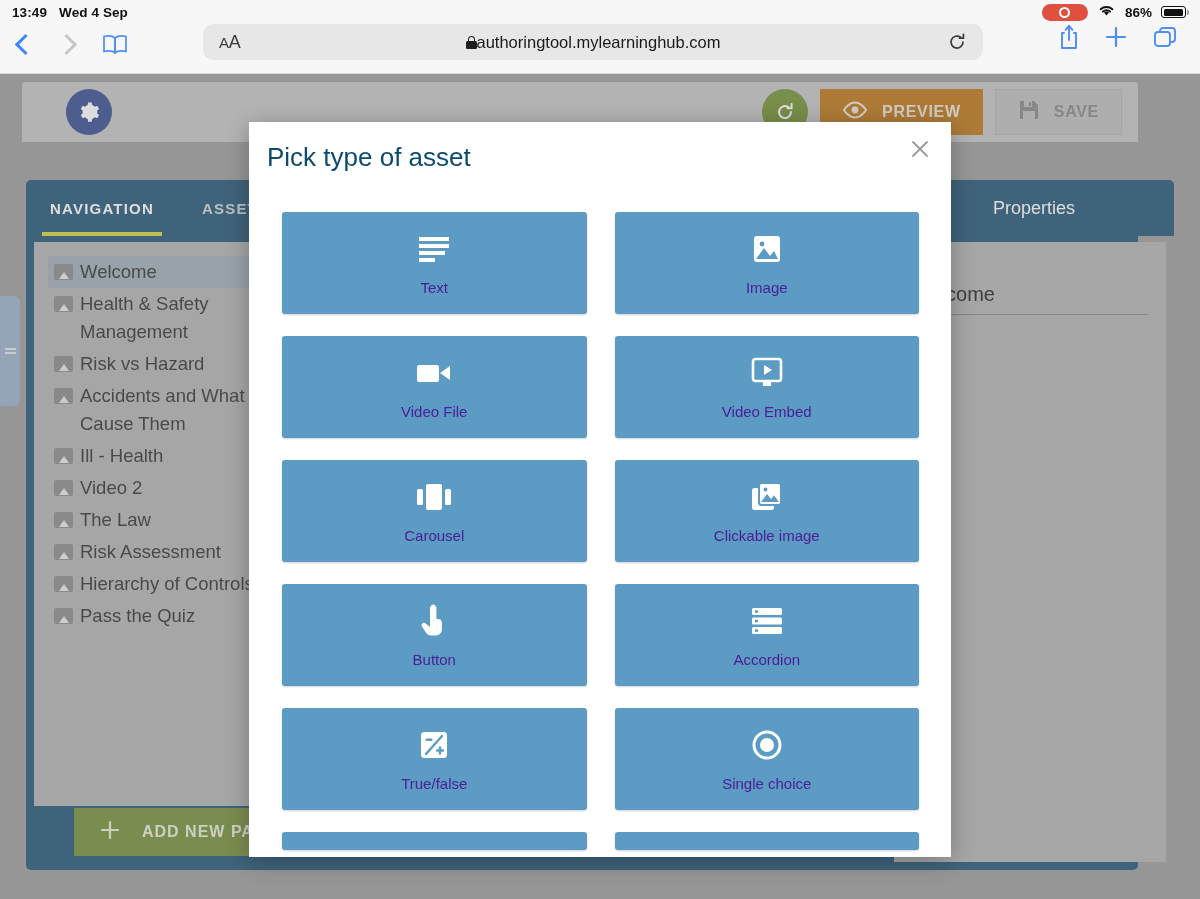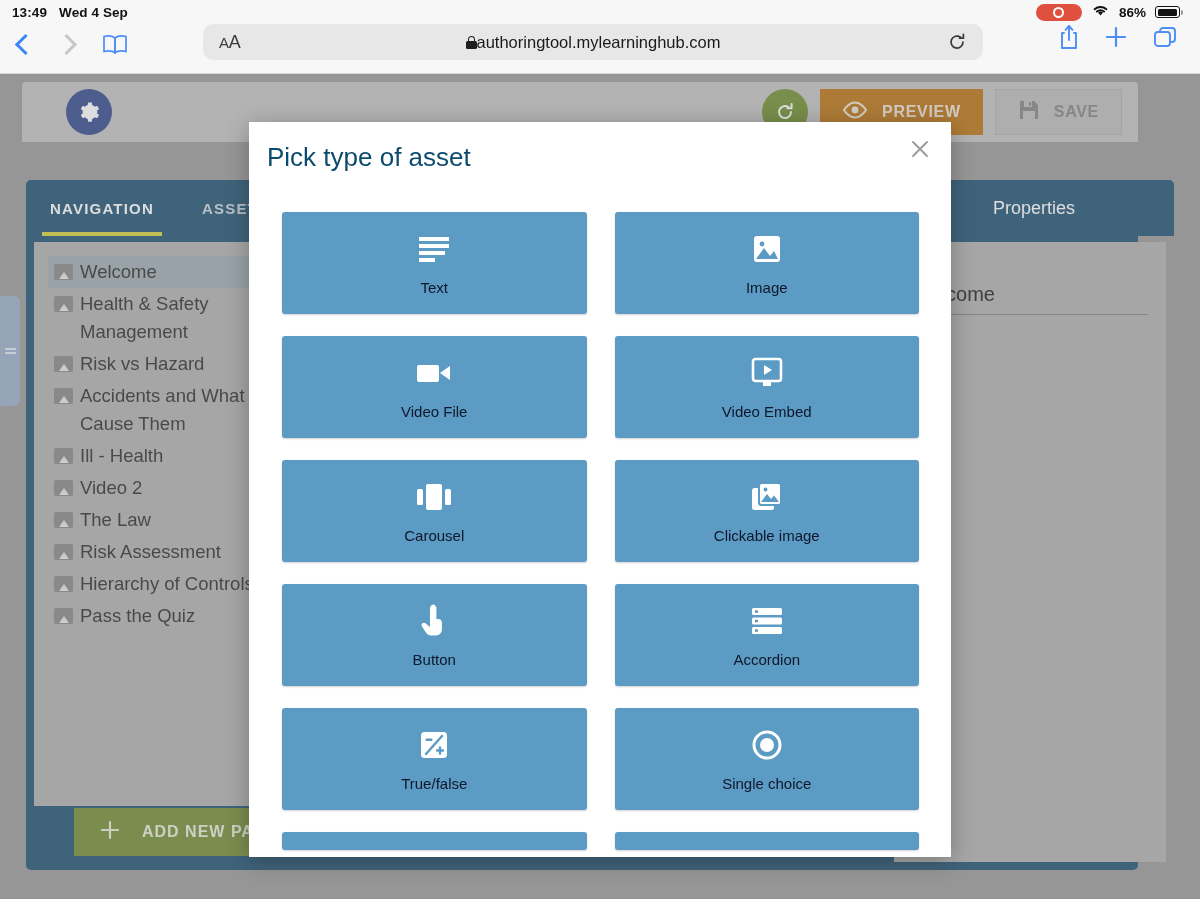--- a/index.html
+++ b/index.html
@@ -10,21 +10,21 @@
   }
   #root { position: relative; width: 1200px; height: 899px; }
 
   
   .statusbar {
     position: absolute; left: 0; top: 0; width: 1200px; height: 24px;
     display: flex; align-items: center; background: #f7f7f7;
   }
   .sb-left { display:flex; align-items:center; gap:12px; padding-left:12px;
              font-size:13.5px; font-weight:bold; color:#121212; letter-spacing:0.1px;}
-  .sb-right { margin-left:auto; display:flex; align-items:center; gap:9px; padding-right:20px; }
+  .sb-right { margin-left:auto; display:flex; align-items:center; gap:9px; padding-right:14px; }
   .rec-pill { width:46px; height:17px; border-radius:9px; background:#e0503f;
               display:flex; align-items:center; justify-content:center; }
   .rec-ring { width:11px; height:11px; border-radius:50%; border:2px solid #ffffff; }
   .batt-pct { font-size:13.5px; font-weight:bold; color:#121212; }
   .batt { width:25px; height:12px; border:1.5px solid #111; border-radius:3px; position:relative; }
   .batt::after { content:""; position:absolute; right:-4px; top:3px; width:2px; height:5px;
                  background:#999; border-radius:0 2px 2px 0; }
   .batt-fill { position:absolute; left:1.5px; top:1.5px; bottom:1.5px; width:84%;
                background:#111; border-radius:1.5px; }
 
@@ -162,21 +162,21 @@
   }
   .tiles {
     position:absolute; left:33px; top:90px; right:32px;
     display:grid; grid-template-columns:1fr 1fr; gap:22px 28px;
   }
   .tile {
     height:102px; background:#5b9bc4; border-radius:3px;
     display:flex; flex-direction:column; align-items:center; justify-content:center;
     gap:12px; color:#f2f7fa; box-shadow:0 1px 2px rgba(0,0,0,0.18);
   }
-  .tile-label { font-size:15px; color:#0f172a; }
+  .tile-label { font-size:15px; color:#4c1d95; }
   .tile-icon { height:36px; display:flex; align-items:center; justify-content:center; }
   .tile.cut { height:18px; overflow:hidden; }
 </style>
 </head>
 <body>
 
 <div id="root">
 
   <div class="statusbar">
     <div class="sb-left">

